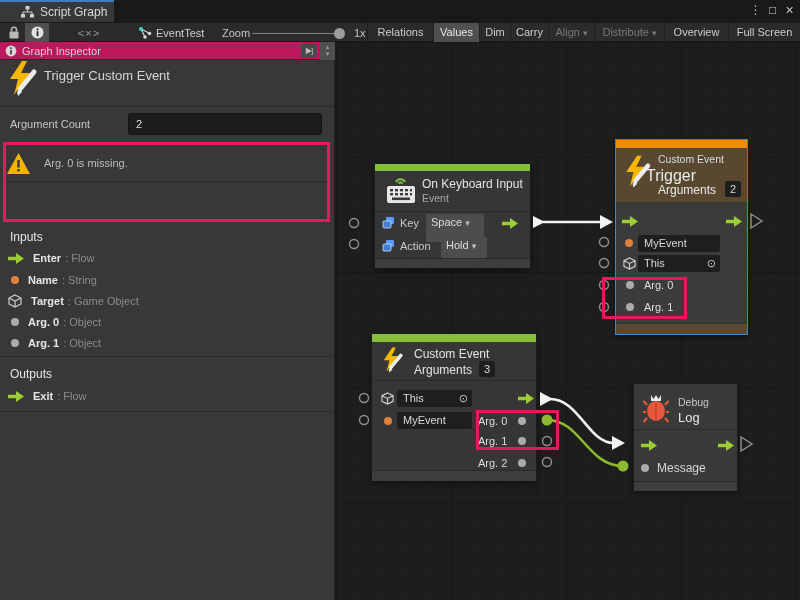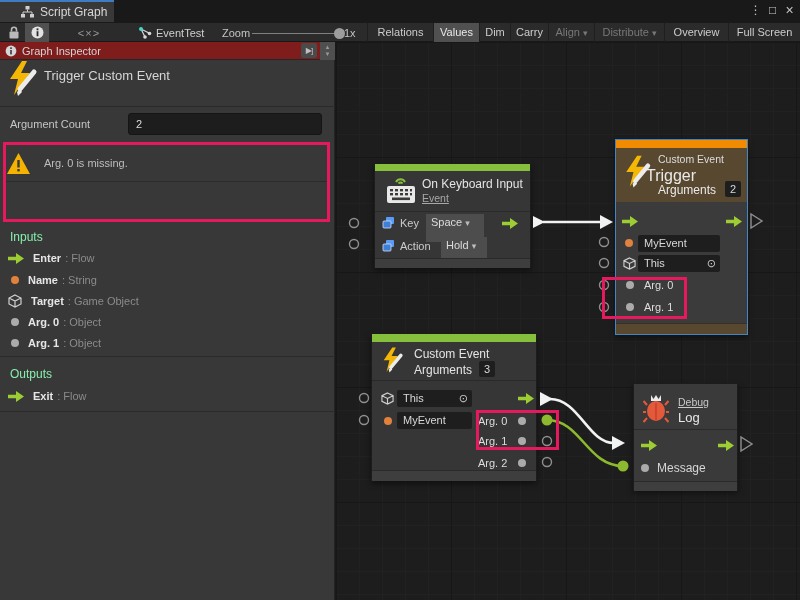--- a/index.html
+++ b/index.html
@@ -23,54 +23,54 @@
           border-left:1px solid #1f1f1f; }
   .tbtn.active { background:#505050; color:#e8e8e8; }
   .tbtn.dim { color:#787878; }
   .iconbtn { position:absolute; top:0; height:19px; display:flex; align-items:center; justify-content:center; }
   .slider-track { position:absolute; top:10px; left:252px; width:88px; height:1px; background:#808080; }
   .slider-knob { position:absolute; top:5px; left:334px; width:11px; height:11px; border-radius:50%; background:#9d9d9d; }
 
   
   .inspector { position:absolute; top:42px; left:0; width:335px; height:558px; background:#383838;
                border-right:1px solid #232323; }
-  .insp-header { position:absolute; top:0; left:0; width:335px; height:18px; background:#7f1d1d;
+  .insp-header { position:absolute; top:0; left:0; width:335px; height:18px; background:#be185d;
                  border-bottom:1px solid #262626; display:flex; align-items:center; gap:5px; padding-left:5px;
                  color:#d4d4d4; font-size:11px; }
   .dock { position:absolute; right:18px; top:1px; width:16px; height:15px; background:#4a4a4a; border-radius:2px;
           color:#c0c0c0; font-size:8px; display:flex; align-items:center; justify-content:center; letter-spacing:-1px;}
   .spinner { position:absolute; right:0px; top:0px; width:15px; height:18px; background:#4f4f4f;
              display:flex; flex-direction:column; align-items:center; justify-content:center; color:#9a9a9a; font-size:6px; line-height:7px;}
   .insp-title { position:absolute; left:44px; top:26px; font-size:13px; color:#d6d6d6; }
   .divider { position:absolute; left:0; width:335px; height:1px; background:#2a2a2a; }
   .field { background:#1d1d1d; border:1px solid #151515; border-radius:3px; color:#dddddd; }
   .warnbox { position:absolute; left:3px; top:100px; width:327px; height:80px; border:3px solid #e6195e; }
   .warnrow { position:relative; height:37px; display:flex; align-items:center; gap:14px; padding-left:1px; color:#bdbdbd; }
   .warnrow.first { border-bottom:1px solid #2c2c2c; }
-  .section-label { font-size:12px; color:#86efac; }
+  .section-label { font-size:12px; color:#e5e5e5; }
   .port-row { position:absolute; left:8px; height:16px; display:flex; align-items:center; gap:9px; }
   .port-row .pname { font-weight:bold; color:#e6e6e6; font-size:11px; }
   .port-row .ptype { color:#8b8b8b; font-size:11px; }
   .dot { width:8px; height:8px; border-radius:50%; }
   .dot.orange { background:#e0813d; }
   .dot.gray { background:#ababab; }
 
   
   .canvas { position:absolute; top:42px; left:336px; width:464px; height:558px; background-color:#1d1d1d;
     background-image:
       linear-gradient(to right,#171717 1px,transparent 1px),
       linear-gradient(to bottom,#171717 1px,transparent 1px),
       linear-gradient(to right,#212121 1px,transparent 1px),
       linear-gradient(to bottom,#212121 1px,transparent 1px);
     background-size:115px 115px,115px 115px,23px 23px,23px 23px; }
 
   .node { position:absolute; background:#363636; border:1px solid #1c1c1c; box-shadow:0 3px 6px rgba(0,0,0,0.45); }
   .node .strip { position:absolute; left:0; top:0; width:100%; }
   .nheader-title { font-size:12px; color:#e4e4e4; }
-  .nheader-sub { font-size:10.5px; color:#a8a8a8;text-decoration:underline; }
+  .nheader-sub { font-size:10.5px; color:#a8a8a8; }
   .badge { position:absolute; background:#1e1e1e; border-radius:2px; color:#d8d8d8; font-size:11px;
            width:16px; height:16px; text-align:center; line-height:16px; }
   .nfield { position:absolute; background:#1e1e1e; border-radius:2px; color:#d8d8d8; font-size:11px;
             height:17px; line-height:17px; padding-left:6px; }
   .ndrop { position:absolute; background:#4d4d4d; border-radius:0; color:#dcdcdc; font-size:11px;
            height:28px; line-height:16px; padding:0 5px; }
   .nlabel { position:absolute; color:#cccccc; font-size:11px; height:14px; line-height:14px; }
   .nfooter { position:absolute; left:0; width:100%; background:#3e3e3e; border-top:1px solid #2a2a2a; }
   .anno { position:absolute; border:3px solid #e6195e; z-index:40; pointer-events:none; }
   svg.overlay { position:absolute; left:0; top:0; z-index:20; pointer-events:none; }
@@ -120,21 +120,21 @@
       <path d="M2 2 L10 6 M2 2 L6 10" stroke="#d8d8d8" stroke-width="1.2"></path>
       <circle cx="2" cy="2" r="2" fill="#42d9c8"></circle>
       <circle cx="10.5" cy="6.5" r="1.8" fill="#d8d8d8"></circle>
       <circle cx="6" cy="10" r="1.8" fill="#d8d8d8"></circle>
     </svg>
     <span class="abs" style="left:156px; top:4px; color:#d0d0d0;">EventTest</span>
 
     <span class="abs" style="left:222px; top:4px; color:#c4c4c4;">Zoom</span>
     <div class="slider-track"></div>
     <div class="slider-knob"></div>
-    <span class="abs" style="left:344px; top:4px; color:#c4c4c4;">1x</span>
+    <span class="abs" style="left:354px; top:4px; color:#c4c4c4;">1x</span>
 
     <div class="tbtn" style="left:367px; width:66px;">
       <span>Relations</span>
     </div>
     <div class="tbtn active" style="left:433px; width:46px;">
       <span>Values</span>
     </div>
     <div class="tbtn" style="left:479px; width:31px;">
       <span>Dim</span>
     </div>

